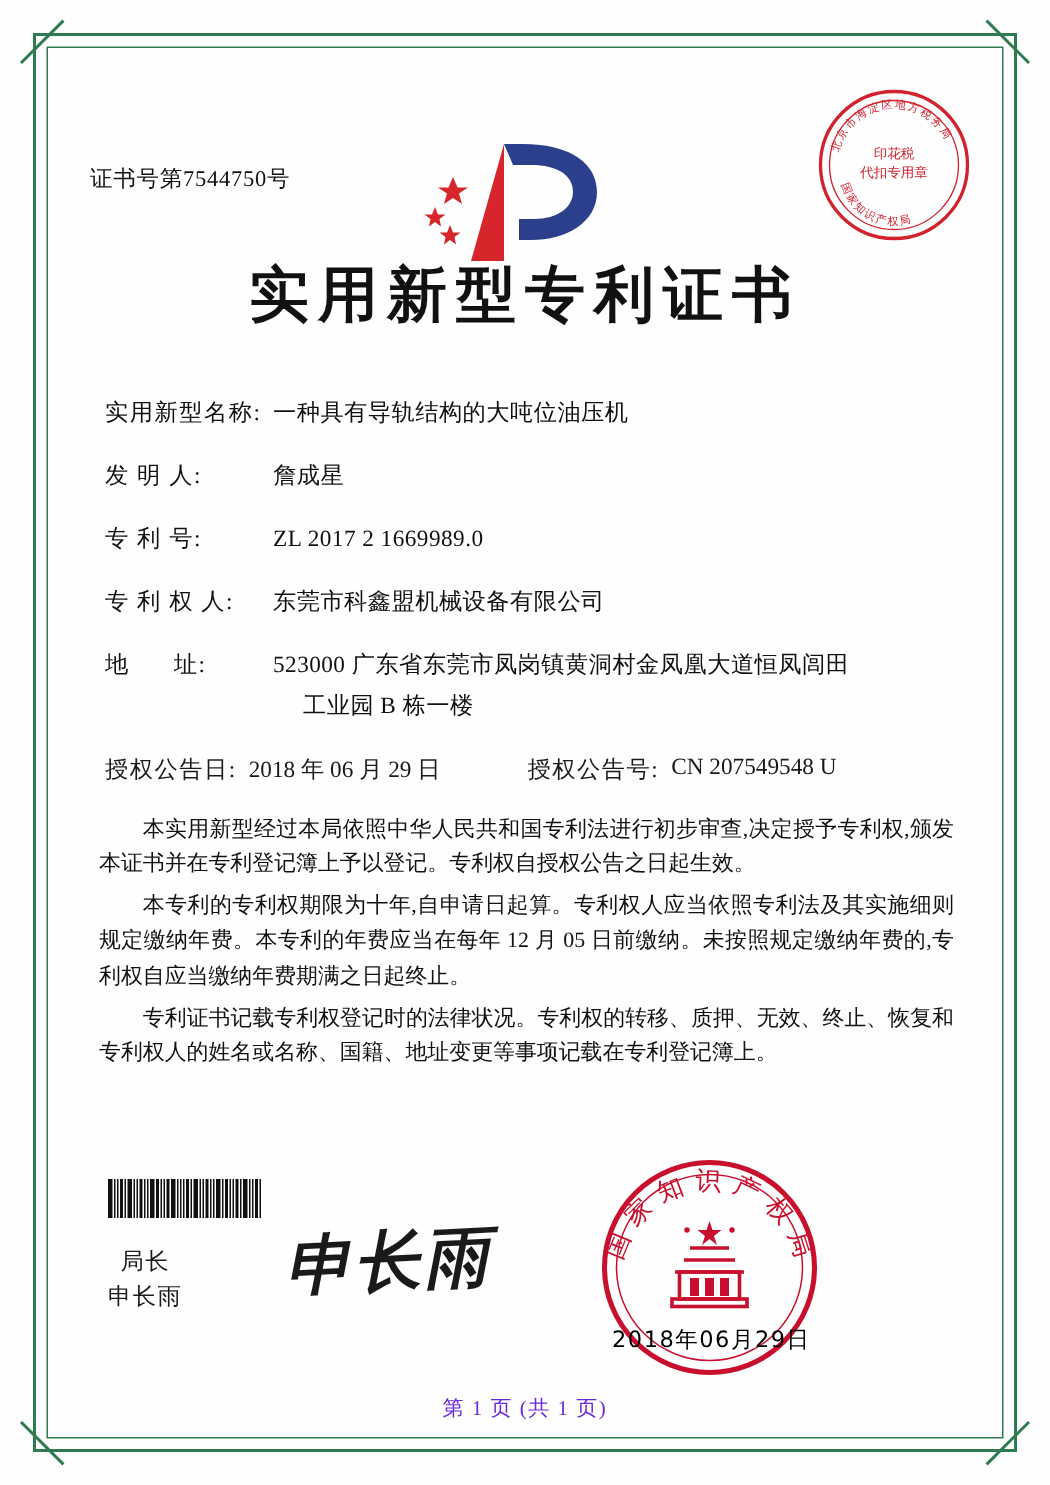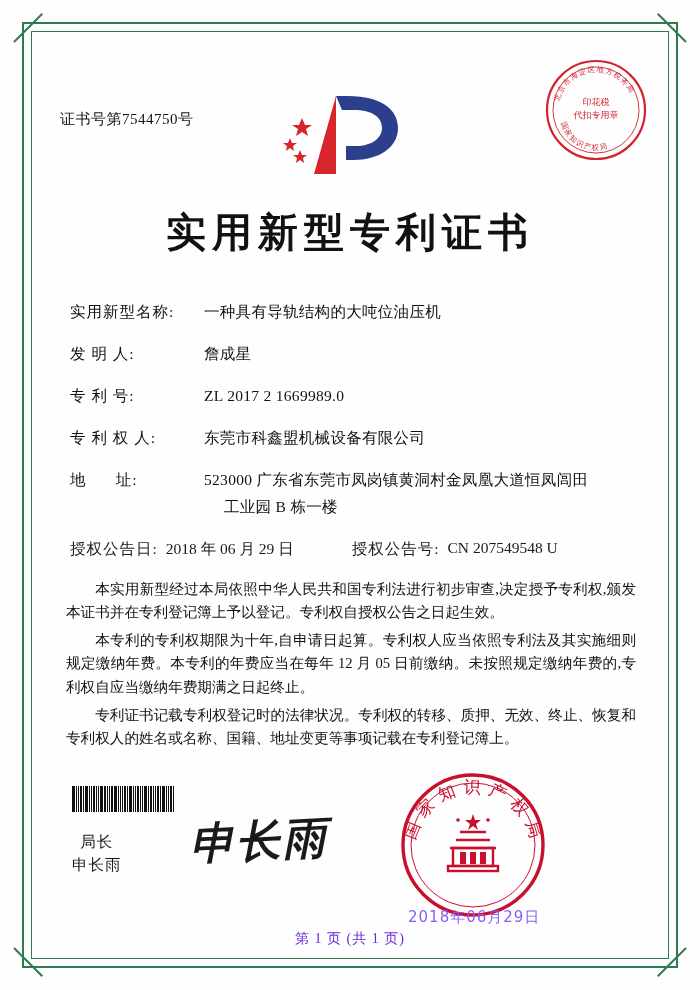--- a/index.html
+++ b/index.html
@@ -86,21 +86,21 @@
     height: 104px;
   }
 
   .title {
     text-align: center;
     font-family: "DejaVu Sans", sans-serif;
     font-weight: bold;
     font-size: 40px;
     letter-spacing: 6px;
     color: #111;
-    margin-top: 76px;
+    margin-top: 40px;
   }
 
   .fields {
     margin-top: 42px;
     padding-left: 10px;
   }
   .field-row {
     display: flex;
     align-items: flex-start;
     margin-bottom: 21px;
@@ -111,21 +111,20 @@
     width: 112px;
     flex: 0 0 112px;
     letter-spacing: 1px;
     color: #111;
     white-space: pre;
   }
   .field-value {
     flex: 1;
     color: #111;
     letter-spacing: 0.3px;
-    margin-left: 22px;
   }
   .field-value .line2 {
     display: block;
     margin-top: 6px;
     margin-left: 20px;
   }
 
   .two-col {
     display: flex;
     align-items: flex-start;
@@ -203,23 +202,23 @@
   .stamp-bottom {
     position: absolute;
     left: 398px;
     top: 770px;
     width: 150px;
     height: 150px;
   }
   .stamp-date {
     position: absolute;
     left: 408px;
-    top: 908px;
+    top: 884px;
     font-size: 15px;
-    color: #8b5cf6;
+    color: #000000;
     letter-spacing: 1px;
     font-family: "DejaVu Sans", sans-serif;
   }
 
   .footer {
     position: absolute;
     left: 0;
     right: 0;
     top: 930px;
     text-align: center;

